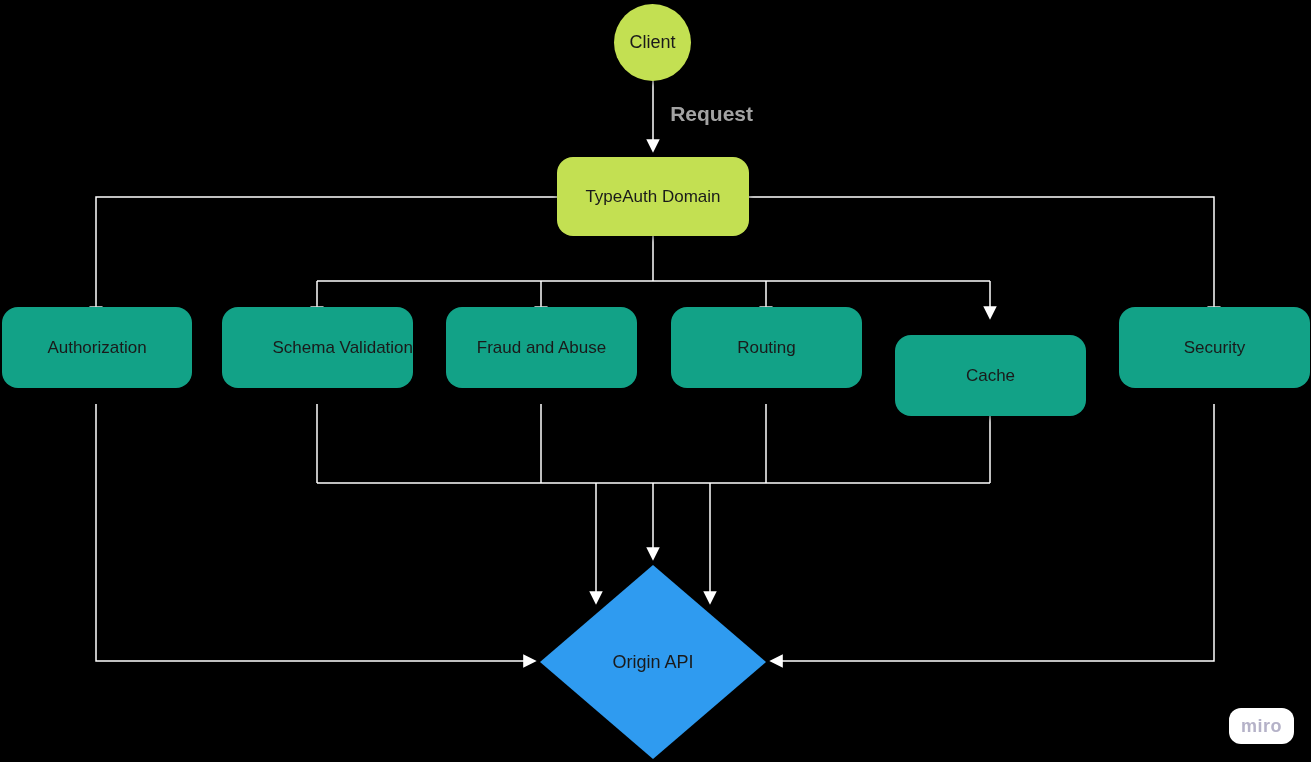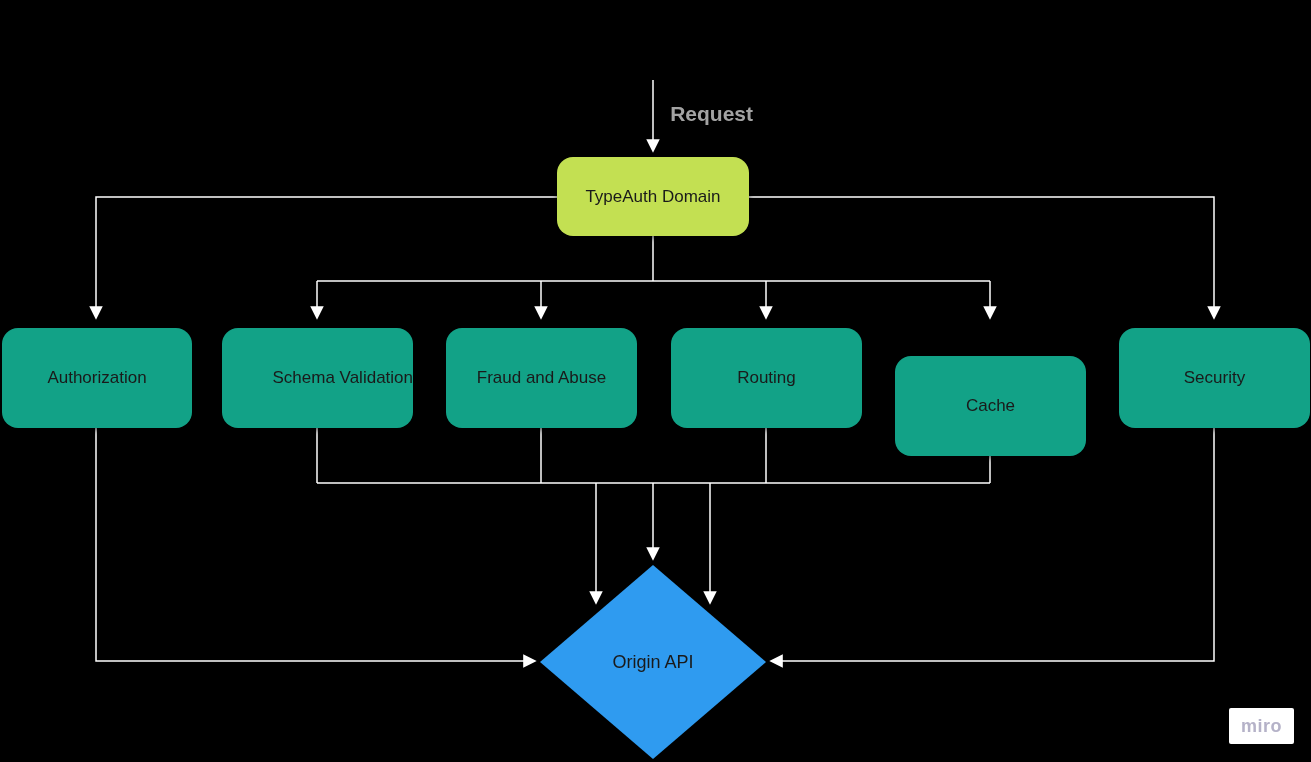--- a/index.html
+++ b/index.html
@@ -49,21 +49,21 @@
   .yellow {
     background: #c3e052;
   }
   .teal {
     background: #12a287;
   }
   .typeauth {
     left: 557px; top: 157px;
     width: 192px; height: 79px;
   }
-  .mid { top: 328px; height: 100px; }
+  .mid { top: 307px; height: 81px; }
   .authorization { left: 2px;    width: 190px; }
   .schema        { left: 222px;  width: 191px; justify-content: flex-end; }
   .fraud         { left: 446px;  width: 191px; }
   .routing       { left: 671px;  width: 191px; }
   .cache         { left: 895px;  width: 191px; margin-top: 28px; }
   .security      { left: 1119px; width: 191px; align-items: center; }
   .diamond {
     left: 540px; top: 565px;
     width: 226px; height: 194px;
     background: #2f9bf0;
@@ -79,21 +79,21 @@
     color: #a3a3a3;
     font-size: 21px;
     font-weight: 700;
     z-index: 3;
   }
   .watermark {
     position: absolute;
     left: 1229px; top: 708px;
     width: 65px; height: 36px;
     background: #ffffff;
-    border-radius: 2px;
+    border-radius: 12px;
     display: flex;
     align-items: center;
     justify-content: center;
     color: #b5b2c8;
     font-size: 18px;
     font-weight: 600;
     letter-spacing: 0.5px;
     z-index: 4;
   }
 </style>
@@ -124,20 +124,23 @@
       <path d="M 541 404 L 541 483"></path>
       <path d="M 766 404 L 766 483"></path>
       <path d="M 990 404 L 990 483"></path>
       <path d="M 317 483 L 990 483"></path>
       <path d="M 596 483 L 596 602" marker-end="url(#arrow)"></path>
       <path d="M 653 483 L 653 558" marker-end="url(#arrow)"></path>
       <path d="M 710 483 L 710 602" marker-end="url(#arrow)"></path>
     </g>
   </svg>
 
+  <div class="node circle">
+    <span>Client</span>
+  </div>
 
   <div class="edge-label">
     <span>Request</span>
   </div>
 
   <div class="node rounded yellow typeauth">
     <span>TypeAuth Domain</span>
   </div>
 
   <div class="node rounded teal mid authorization">

